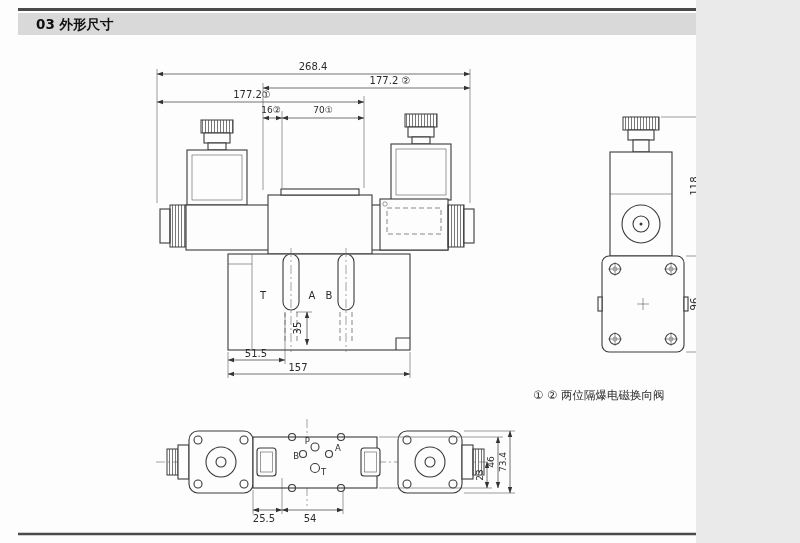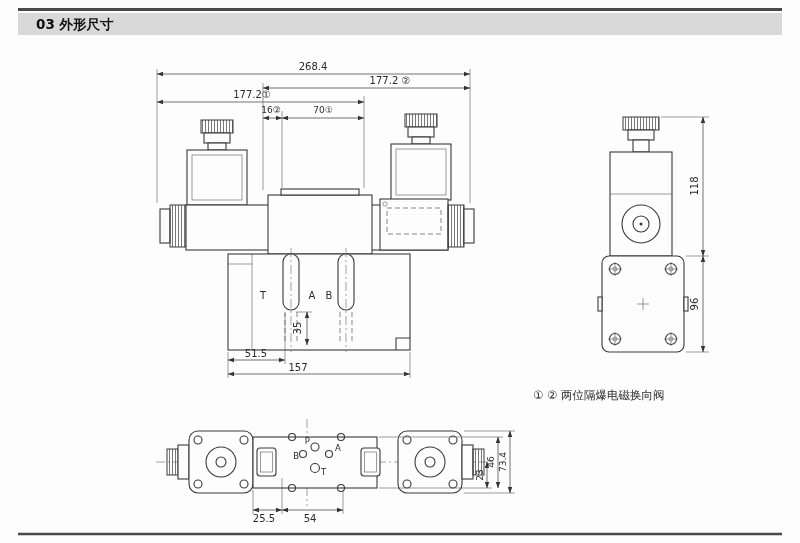--- a/index.html
+++ b/index.html
@@ -1,16 +1,16 @@
 <!DOCTYPE html>
 <html><head>
 <meta charset="utf-8">
 <style>
   html,body{margin:0;padding:0;background:#eaeaea;}
-  .page{width:800px;height:543px;background:#fdfdfd;position:relative;overflow:hidden;
+  .page{width:696px;height:543px;background:#fdfdfd;position:relative;overflow:hidden;
         font-family:"DejaVu Sans","Liberation Sans",sans-serif;}
   svg{display:block;}
   text{fill:#2b2b2b;font-family:"DejaVu Sans","Liberation Sans",sans-serif;}
   .hdr{font-size:13.5px;font-weight:bold;fill:#101010;}
   .dim{font-size:10px;}
   .dims{font-size:9px;}
   .port{font-size:10px;}
   .ports{font-size:8.5px;}
   .note{font-size:11.5px;}
   .obj{stroke:#3a3a3a;stroke-width:1.1;fill:none;}

